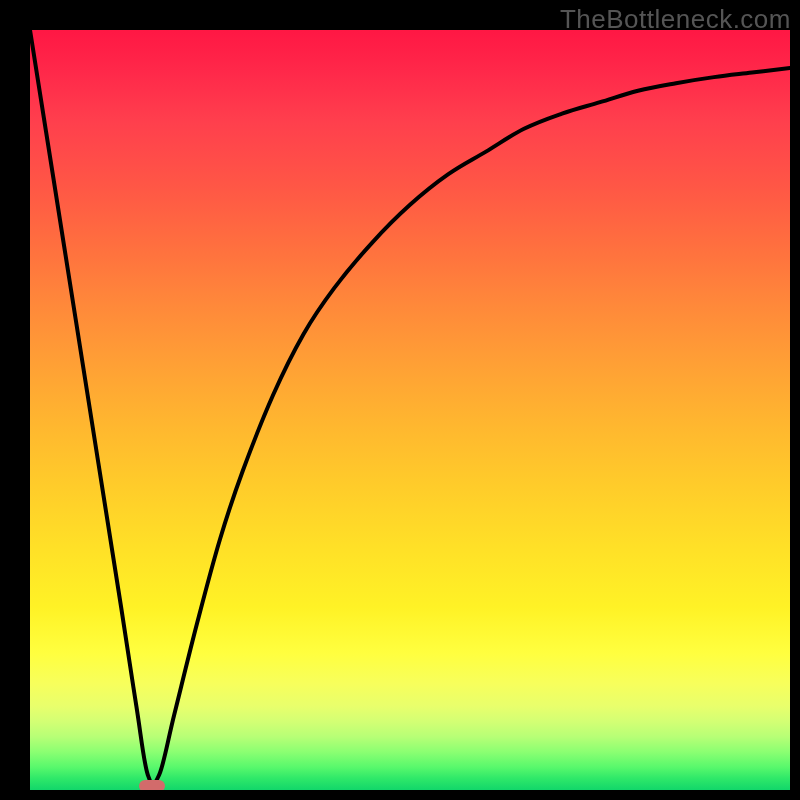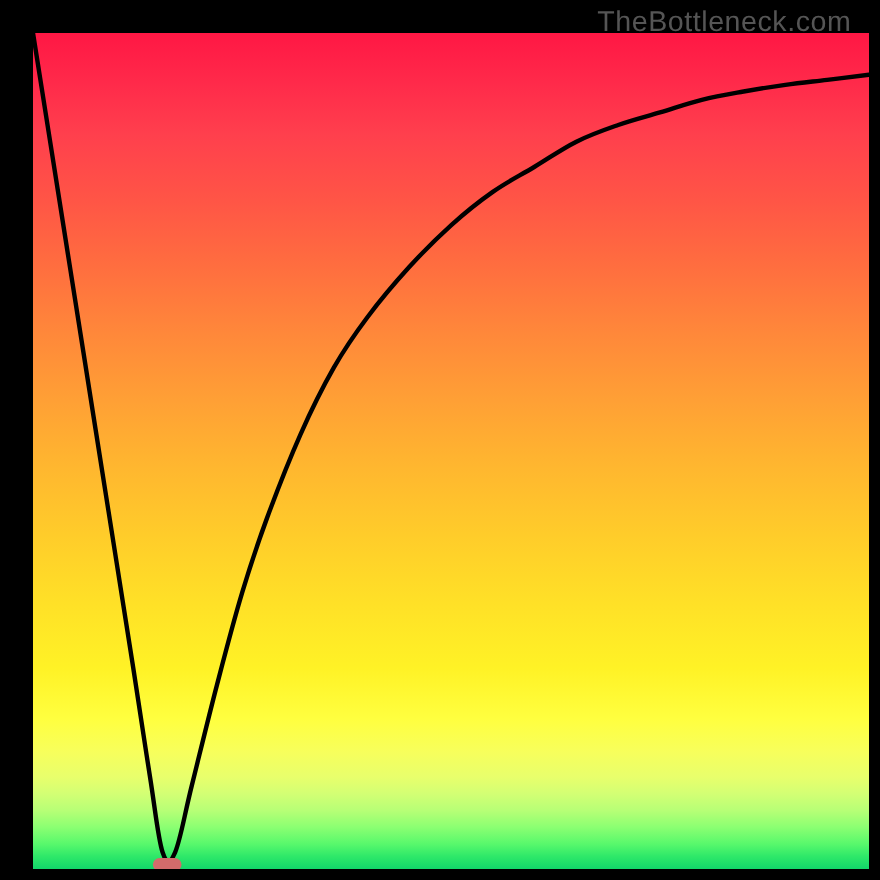--- a/index.html
+++ b/index.html
@@ -13,21 +13,21 @@
   }
   .frame {
     position: relative;
     width: 800px;
     height: 800px;
     background: #000;
   }
   .watermark {
     position: absolute;
     top: 4px;
-    right: 26px;
+    right: 9px;
     color: #555;
     font-size: 26px;
     font-weight: 400;
     letter-spacing: 0.5px;
     z-index: 5;
     font-family: Arial, Helvetica, sans-serif;
   }
   .plot {
     position: absolute;
     left: 30px;

